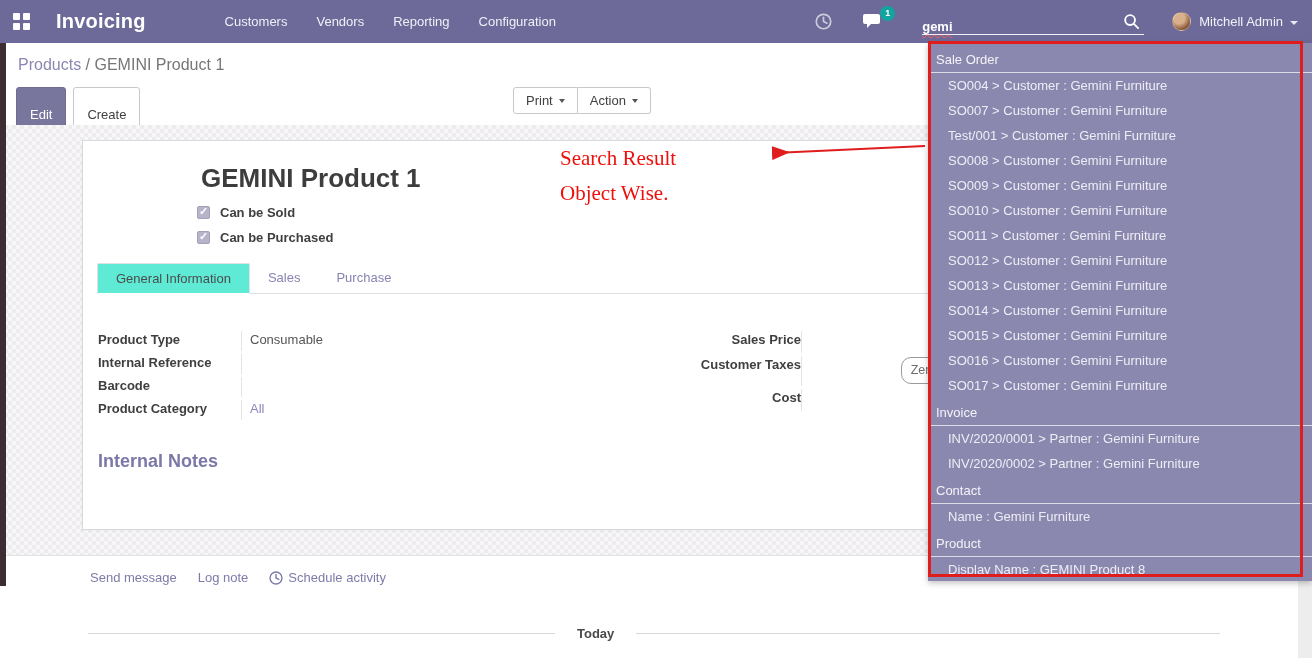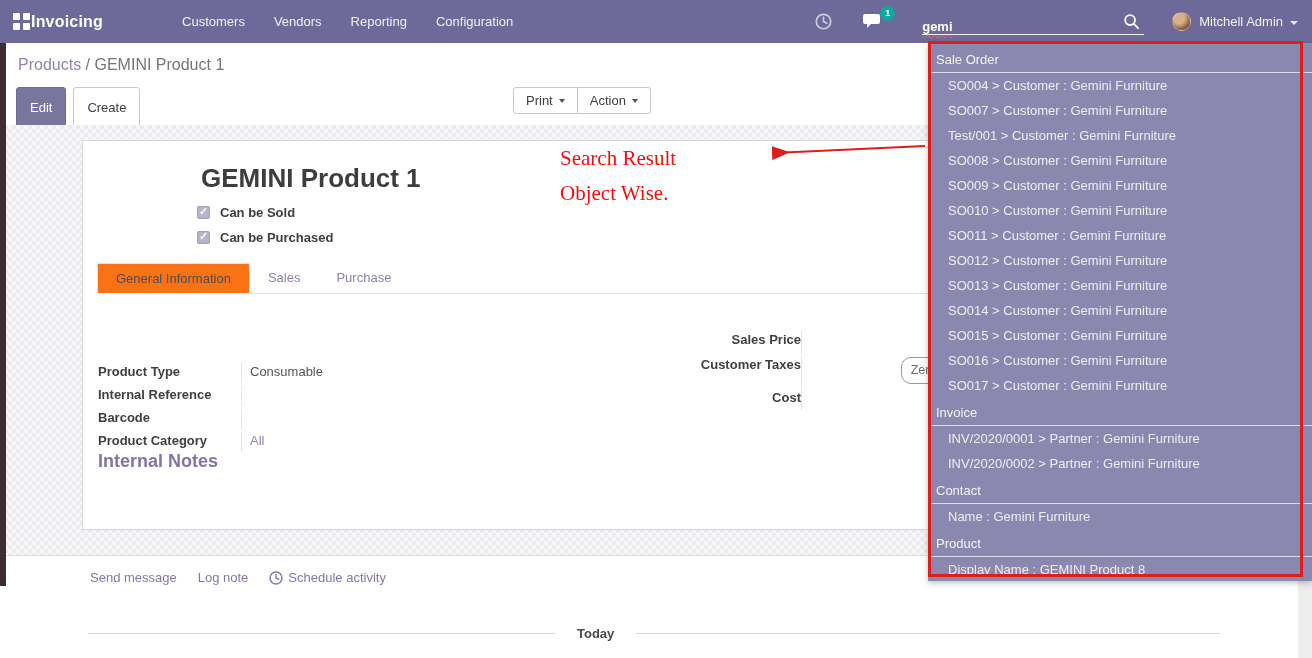--- a/index.html
+++ b/index.html
@@ -13,21 +13,21 @@
     color:#444;
   }
   
   .navbar {
     position:absolute; left:0; top:0; width:1312px; height:43px;
     background:#6d6a99; display:flex; align-items:center; z-index:6; color:#fff;
   }
   .apps-grid { width:18px; height:18px; margin-left:13px; display:grid;
     grid-template-columns:7px 7px; grid-template-rows:7px 7px; gap:3px; cursor:pointer; }
   .apps-grid span { background:#fff; border-radius:1px; }
-  .brand { font-size:16px; font-weight:bold; color:#fff; letter-spacing:.2px; cursor:pointer; }
+  .brand { font-size:20px; font-weight:bold; color:#fff; margin-left:25px; letter-spacing:.2px; cursor:pointer; }
   .menu { display:flex; margin-left:79px; gap:29px; }
   .menu .menu-item { color:#f0eff6; font-size:13px; cursor:pointer; }
   .nav-right { display:flex; align-items:center; margin-left:auto; margin-right:14px; }
   .icon-clock { width:17px; height:17px; opacity:.65; }
   .msg-wrap { position:relative; margin-left:30px; cursor:pointer; }
   .msg-wrap svg { display:block; }
   .msg-badge { position:absolute; top:-7px; right:-11px; background:#12a5a0; color:#fff;
     border-radius:50%; width:15px; height:15px; font-size:9px; line-height:15px; text-align:center; font-weight:bold; }
   .nav-search { position:relative; margin-left:38px; width:222px; border-bottom:1px solid rgba(255,255,255,.9);
     height:26px; display:flex; align-items:flex-end;font-weight:bold; }
@@ -39,21 +39,21 @@
     background:radial-gradient(circle at 35% 30%, #d8b08c 0 35%, #8a5a3b 70%, #5d3b26); border:1px solid #ffffff55; }
   .user-name { color:#f2f1f8; margin-left:8px; font-size:13px; }
   .caret-down { width:0; height:0; border-left:4px solid transparent; border-right:4px solid transparent;
     border-top:4px solid #e8e7f2; margin-left:7px; margin-top:2px; }
   
   .control-panel { position:absolute; left:0; top:43px; width:1312px; height:82px; background:#fff; }
   .breadcrumb { position:absolute; left:18px; top:13px; font-size:16px; }
   .breadcrumb .bc-parent { color:#8a87b2; cursor:pointer; }
   .breadcrumb .bc-sep, .breadcrumb .bc-current { color:#767676; }
   .btn-row { position:absolute; left:16px; top:44px; display:flex; gap:7px; }
-  .btn { font-size:13px; padding:12px 13px; border-radius:3px; border:1px solid #c9c9c9; background:#fff; color:#404040; cursor:pointer; }
+  .btn { font-size:13px; padding:19px 13px; border-radius:3px; border:1px solid #c9c9c9; background:#fff; color:#404040; cursor:pointer; }
   .btn-primary { background:#79769e; border-color:#6f6c93; color:#fff; }
   .action-group { position:absolute; left:513px; top:44px; display:flex; }
   .action-group .btn { border-radius:0; display:flex; align-items:center; gap:6px; padding:5px 12px; }
   .action-group .btn:first-child { border-radius:3px 0 0 3px; }
   .action-group .btn:last-child { border-radius:0 3px 3px 0; border-left:none; }
   .caret-sm { width:0; height:0; border-left:3.5px solid transparent; border-right:3.5px solid transparent; border-top:4px solid #555; }
   
   .form-area { position:absolute; left:0; top:125px; width:1312px; height:431px;
     background-color:#f7f6f8;
     background-image:
@@ -67,25 +67,25 @@
   .sheet-title { position:absolute; left:118px; top:22px; font-size:26px; font-weight:bold; color:#3d3d3d; }
   .cb-row { position:absolute; left:114px; display:flex; align-items:center; gap:10px; }
   .cb-row.r1 { top:64px; } .cb-row.r2 { top:89px; }
   .checkbox { width:13px; height:13px; background:#b7b4ca; border:1px solid #a3a0bb; border-radius:2px;
     position:relative; }
   .checkbox::after { content:"✓"; position:absolute; left:1px; top:-2px; color:#fdfdfe; font-size:11px; font-weight:bold; }
   .cb-label { font-weight:bold; color:#3f3f3f; font-size:13px; }
   
   .tabs { position:absolute; left:14px; right:14px; top:122px; height:31px; border-bottom:1px solid #dee2e6; display:flex; }
   .tab { padding:0 18px; line-height:30px; font-size:13px; color:#8784b2; cursor:pointer; }
-  .tab.active { background:#f97316; border:1px solid #dee2e6; border-bottom:1px solid #fff; margin-bottom:-1px;
+  .tab.active { background:#5eead4; border:1px solid #dee2e6; border-bottom:1px solid #fff; margin-bottom:-1px;
     color:#4c4c4c; border-radius:2px 2px 0 0; }
   
   .fgroup { position:absolute; top:190px; }
-  .fgroup.left { left:15px; width:470px;margin-top:32px; }
+  .fgroup.left { left:15px; width:470px; }
   .fgroup.right { left:568px; width:360px;text-align:right; }
   .frow { display:grid; grid-template-columns:143px 1fr; min-height:20px; margin-bottom:3px; }
   .fgroup.right .frow { grid-template-columns:150px 1fr; min-height:22px; }
   .flabel { font-weight:bold; color:#3f3f3f; padding:1px 0 2px; }
   .fvalue { border-left:1px solid #e4e3e7; padding:1px 0 2px 8px; color:#555; }
   .fvalue.link { color:#8a87b8; cursor:pointer; }
   .pill { display:inline-block; border:1px solid #9a9a9a; border-radius:10px; padding:4px 9px; color:#6e6e6e; font-size:12.5px; line-height:17px; }
   .section-heading { position:absolute; left:15px; top:310px; font-size:18px; font-weight:bold; color:#7b78a8; }
   
   .chatter { position:absolute; left:0; top:556px; width:1312px; height:102px; background:#fff; }

